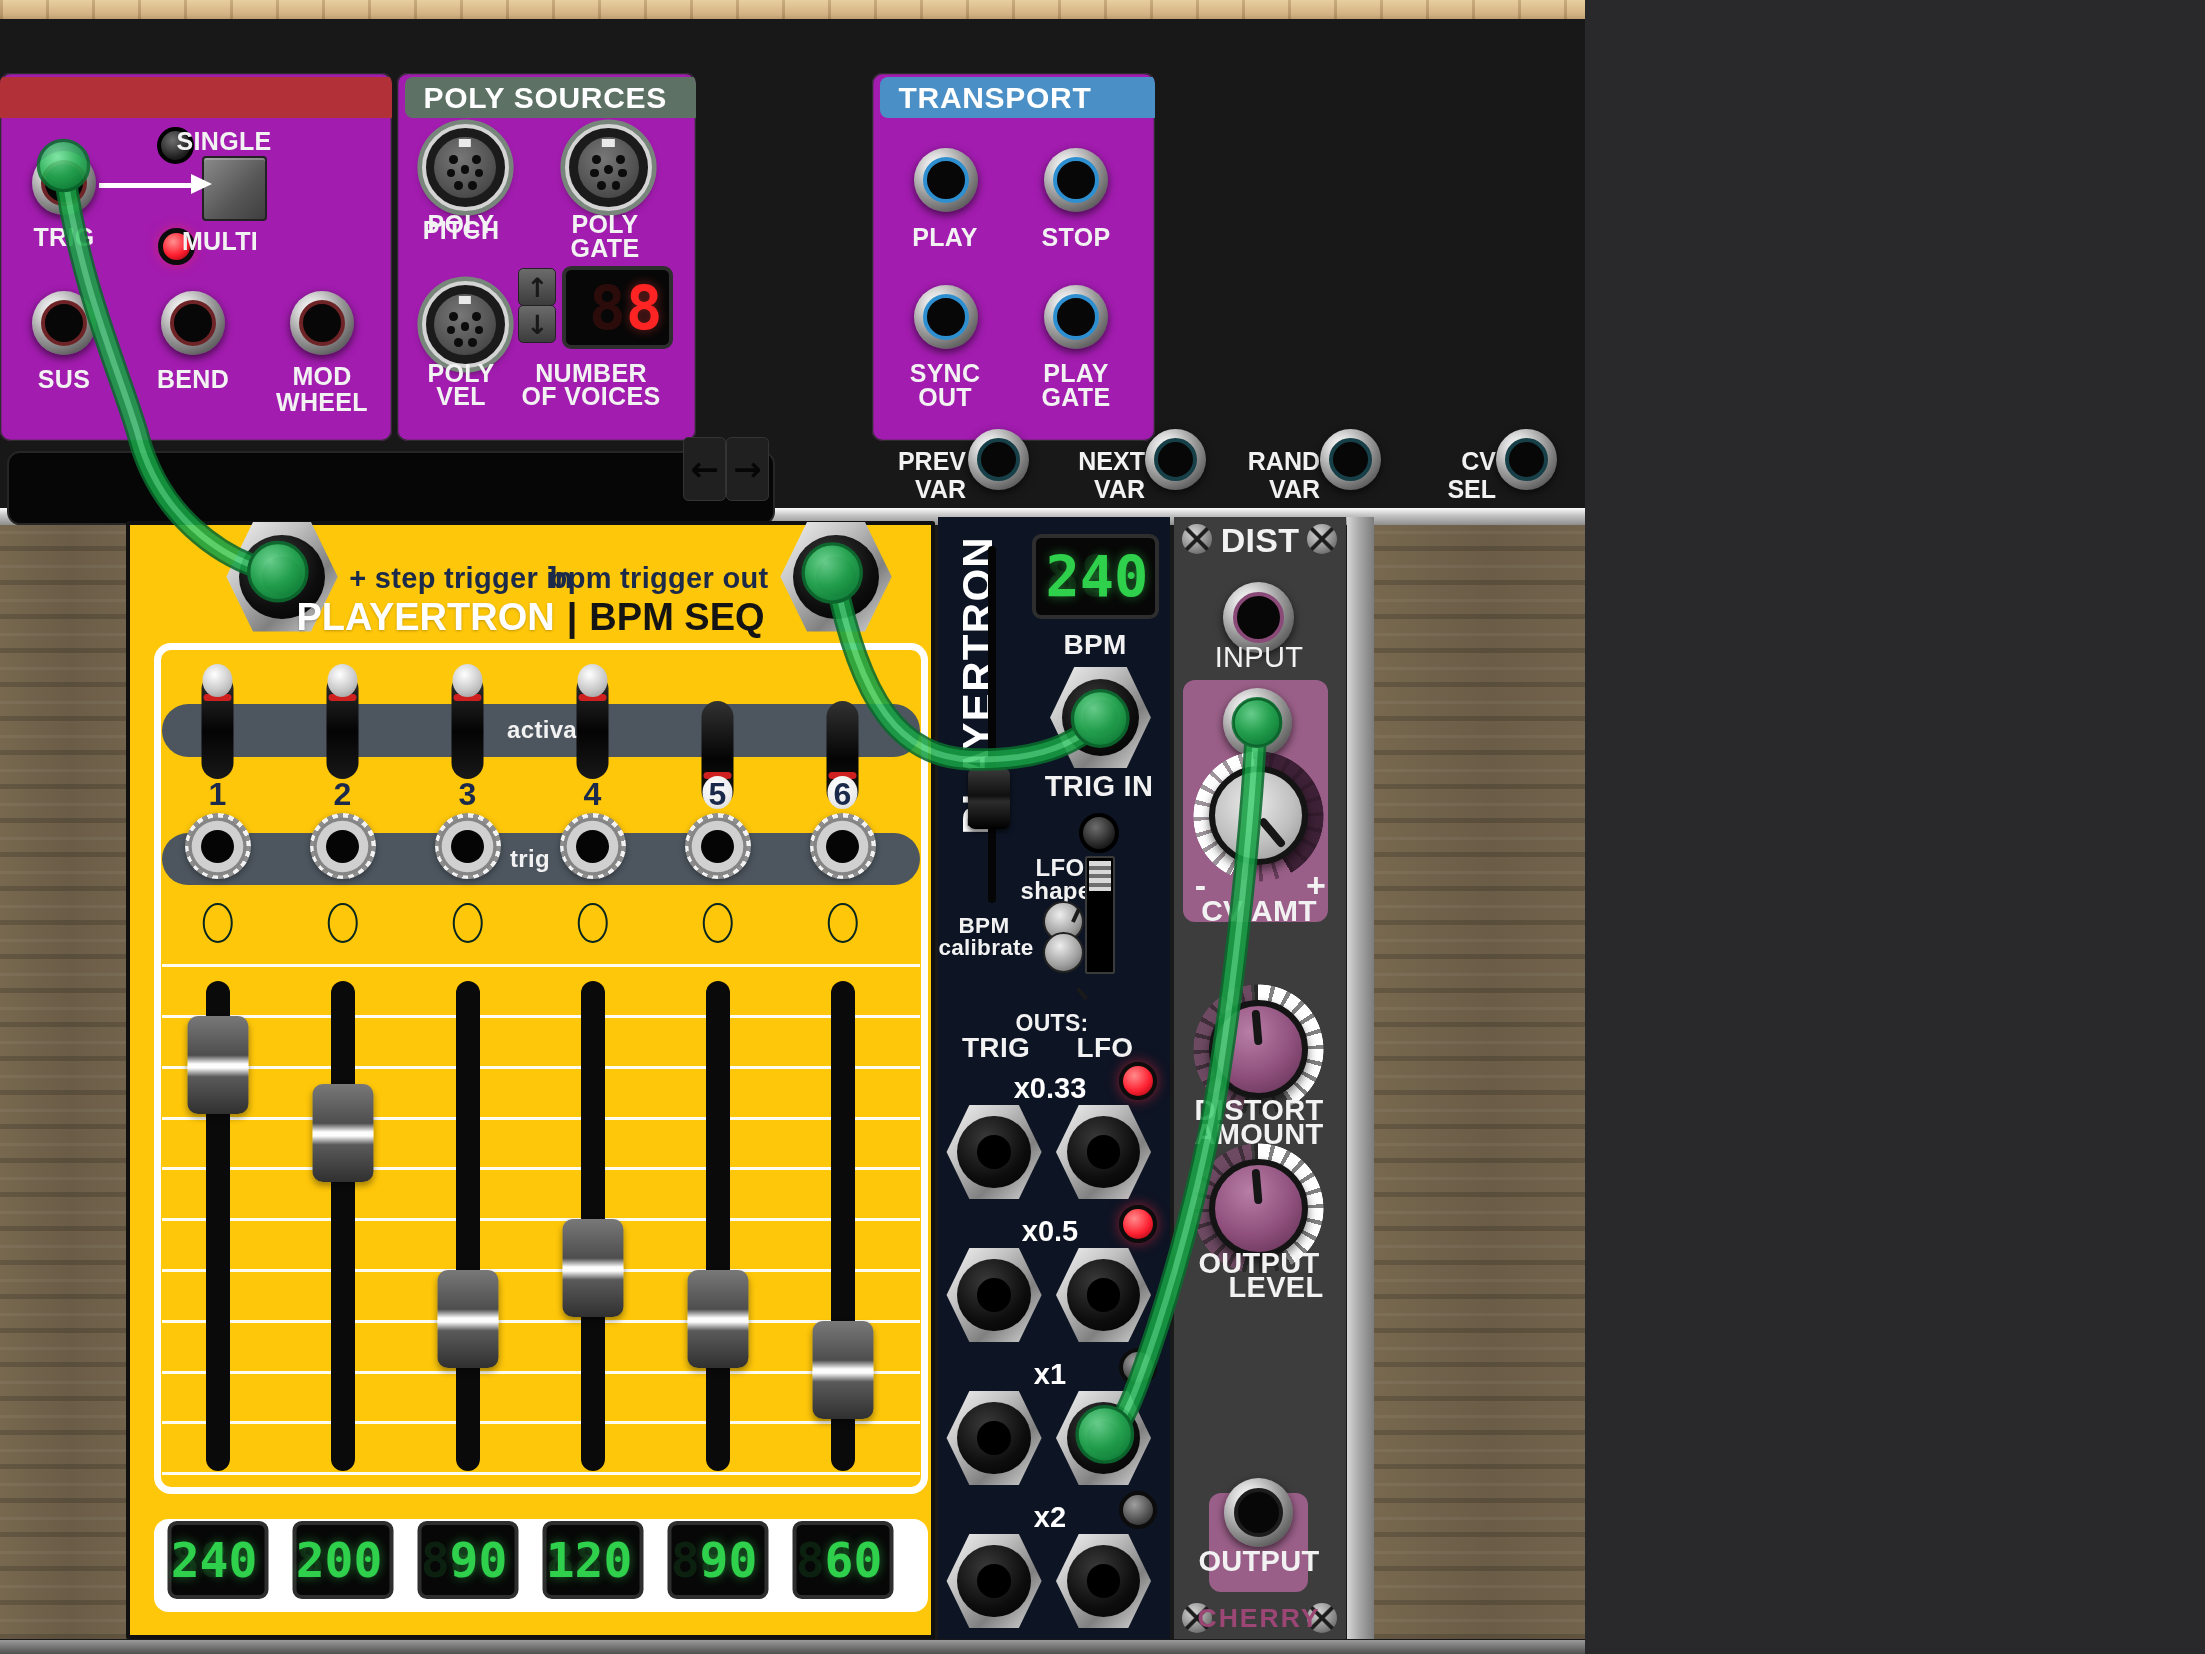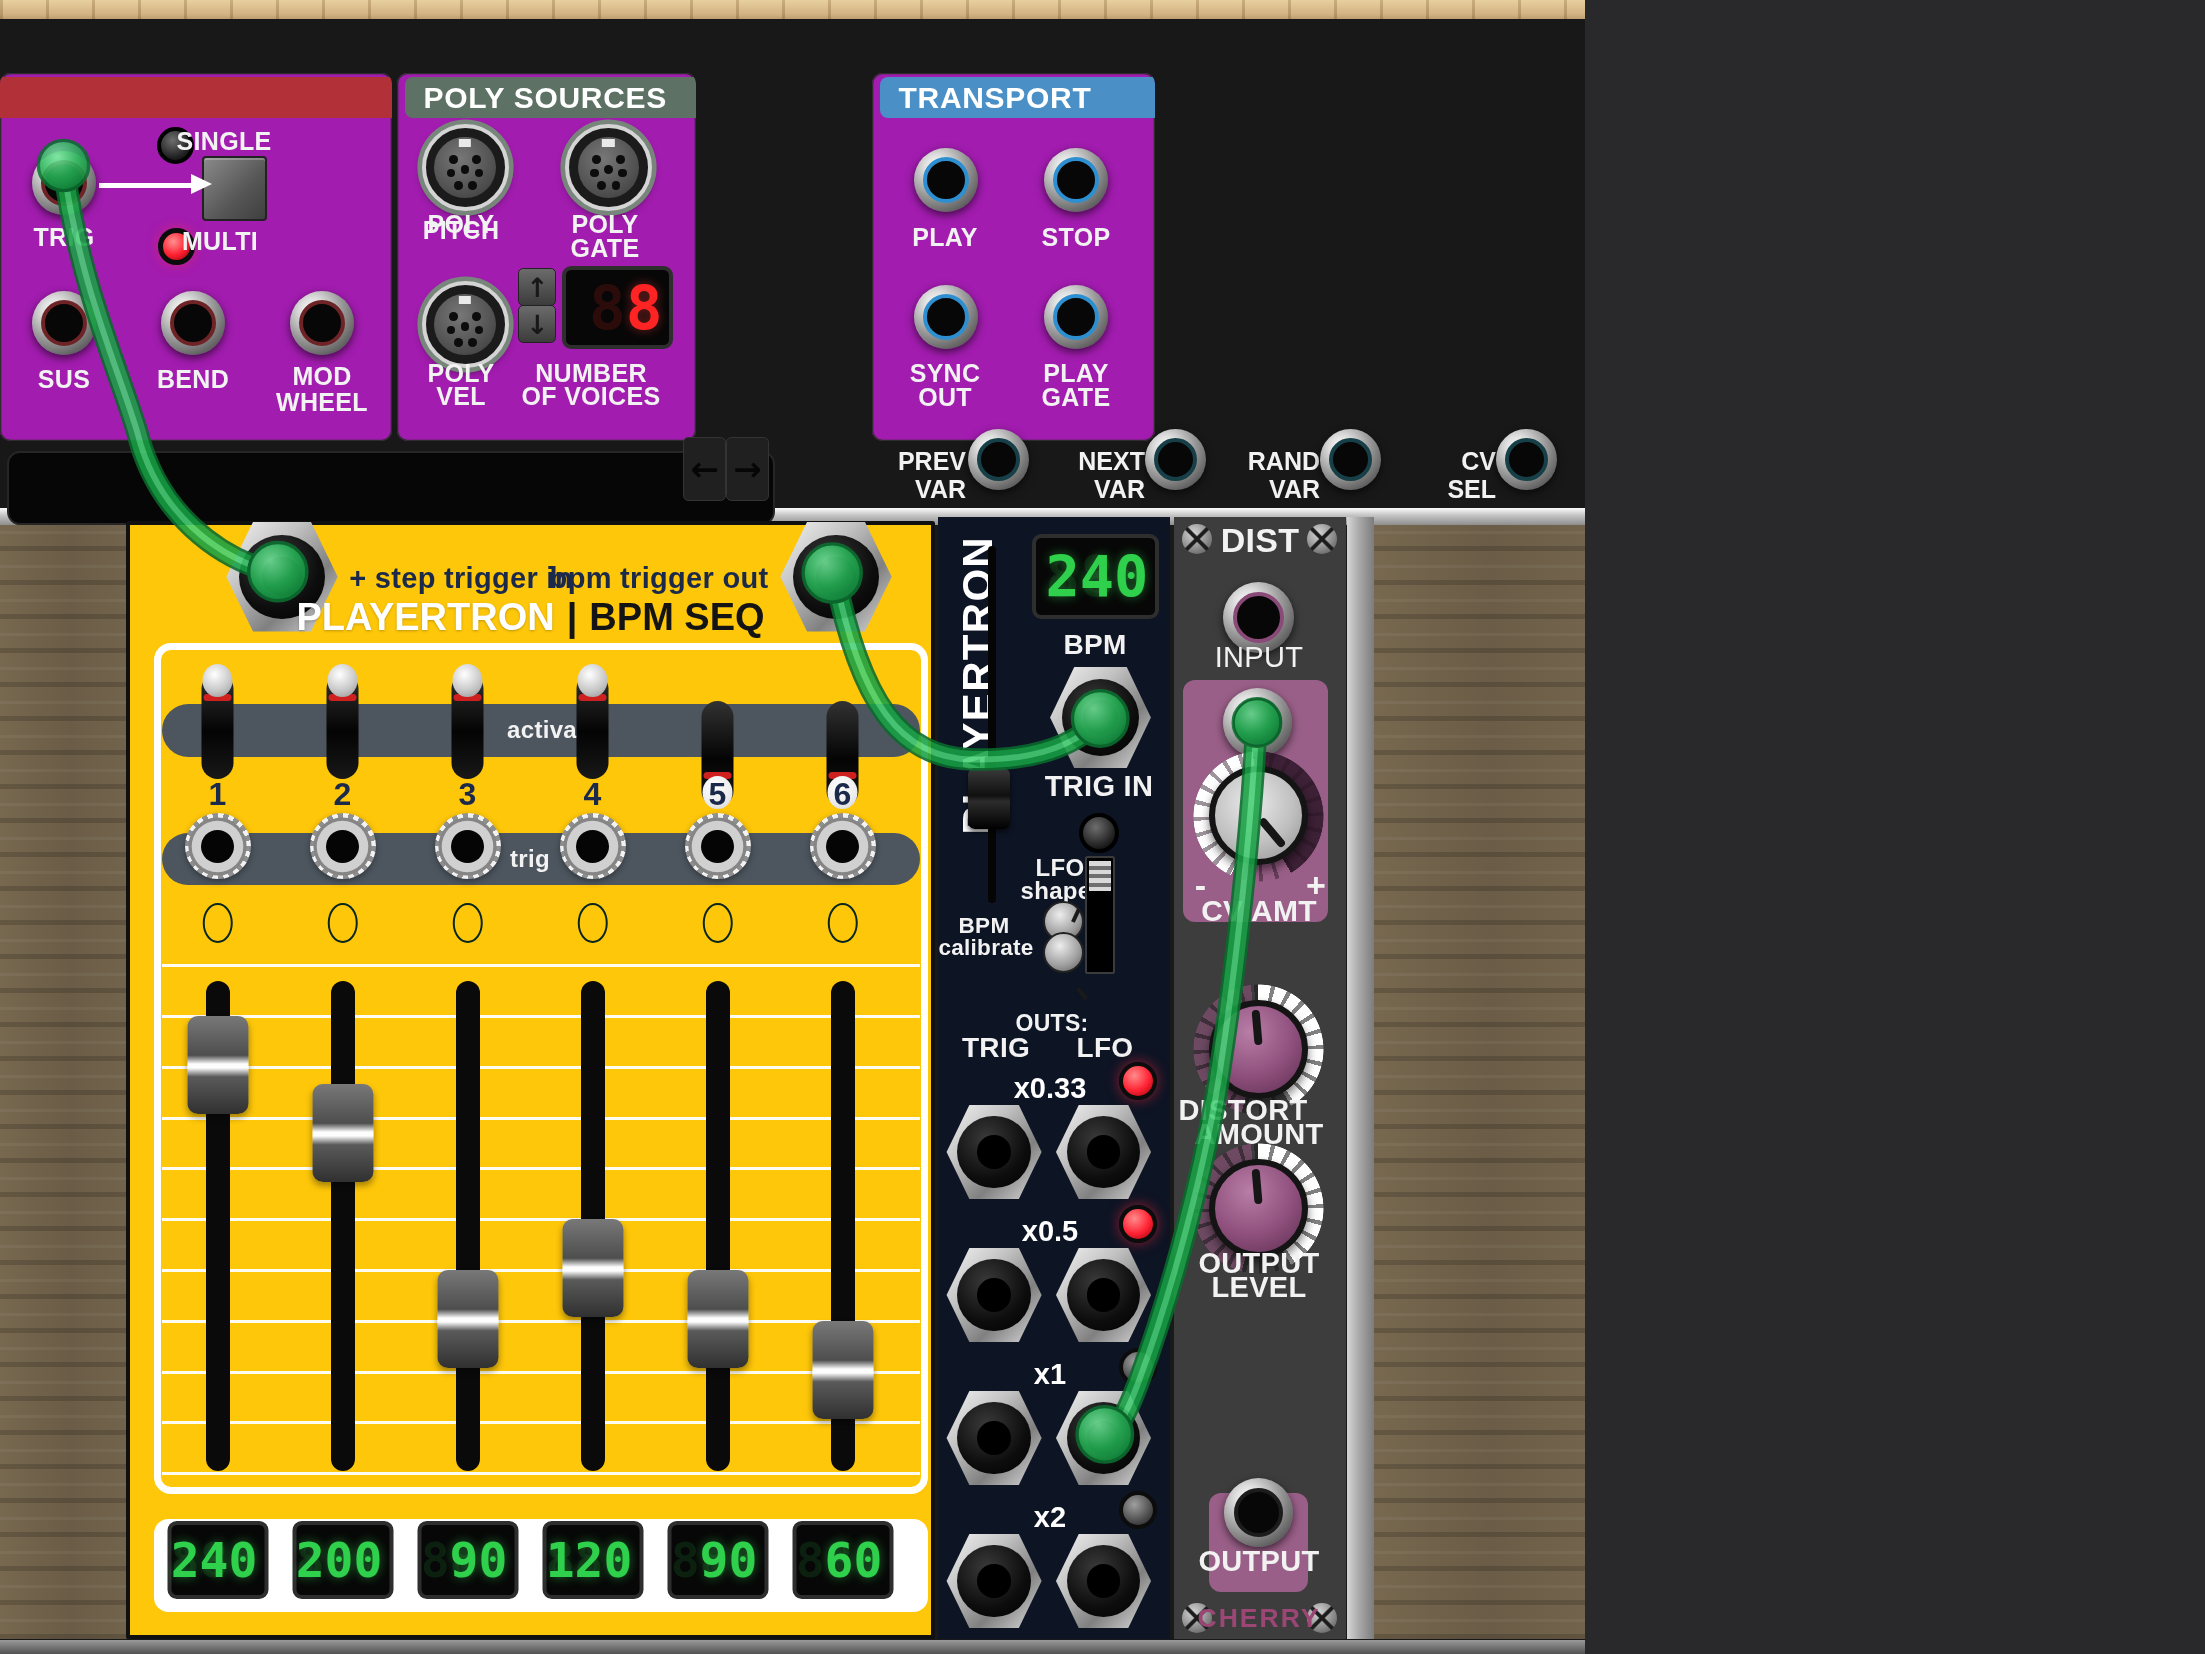--- a/index.html
+++ b/index.html
@@ -562,30 +562,30 @@
       </div>
     <div class="lbl" style="left:26.5px;top:368px;font-size:34px;">-</div>
     <div class="lbl" style="left:142px;top:368px;font-size:34px;">+</div>
     <div class="lbl" style="left:85px;top:394px;font-size:30px;">CV AMT</div>
     <div class="arcring arc-right" style="left:15px;top:463px;width:139px;height:139px;"></div>
     <div class="knob purple" style="left:35px;top:483px;width:99px;height:99px;">
       <span class="ptr" style="transform:rotate(-5deg);">
           <i></i>
         </span>
       </div>
-    <div class="lbl" style="left:69px;top:593px;font-size:29px;">DISTORT</div>
+    <div class="lbl" style="left:85px;top:593px;font-size:29px;">DISTORT</div>
     <div class="lbl" style="left:85px;top:617px;font-size:29px;">AMOUNT</div>
     <div class="arcring arc-right" style="left:15px;top:622px;width:139px;height:139px;"></div>
     <div class="knob purple" style="left:35px;top:642px;width:99px;height:99px;">
       <span class="ptr" style="transform:rotate(-5deg);">
           <i></i>
         </span>
       </div>
     <div class="lbl" style="left:85px;top:746px;font-size:29px;">OUTPUT</div>
-    <div class="lbl" style="left:85px;top:770px;font-size:29px;">LEVEL</div>
+    <div class="lbl" style="left:102px;top:770px;font-size:29px;">LEVEL</div>
     <div class="ppanel" style="left:35px;top:976px;width:99px;height:99px;"></div>
     <div class="jack" style="left:50px;top:961px;width:69px;height:69px;--ring:#1c1c1c;"></div>
     <div class="lbl" style="left:85px;top:1044px;font-size:29px;">OUTPUT</div>
     <div class="screw" style="left:8px;top:1086px;"></div>
     <div class="screw" style="left:133px;top:1086px;"></div>
     <div class="lbl" style="left:85px;top:1101px;font-size:26.5px;color:#9c4676;letter-spacing:2px;">CHERRY</div>
   </div>
 
   <div class="abs right-panel">
     <div class="note">

